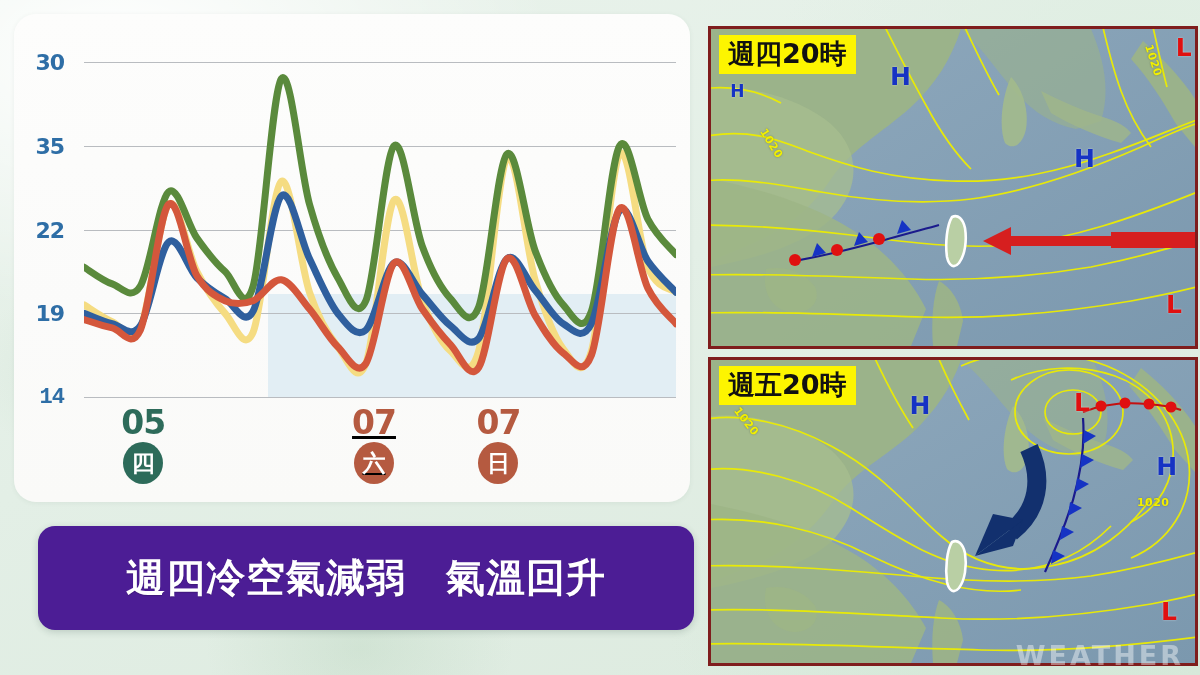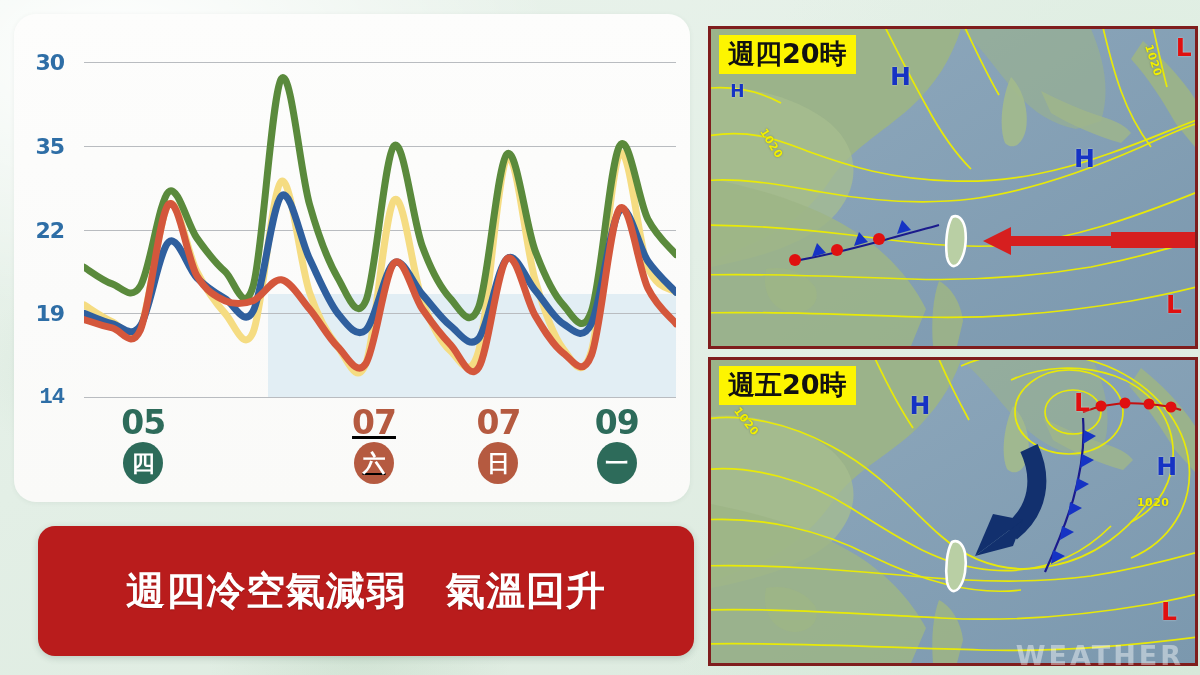--- a/index.html
+++ b/index.html
@@ -76,22 +76,22 @@
   }
   .date-badge{
     width:40px;height:42px;border-radius:50%;
     display:flex;align-items:center;justify-content:center;
     color:#fff;font-size:23px;font-weight:700;line-height:1;
     font-family:"DejaVu Sans",sans-serif;
   }
 
   
   #caption{
-    position:absolute;left:38px;top:526px;width:656px;height:130px;
-    background:#b91c1c;border-radius:17px;
+    position:absolute;left:38px;top:526px;width:656px;height:104px;
+    background:#4c1d95;border-radius:17px;
     display:flex;flex-direction:column;align-items:center;justify-content:center;
     gap:13px;
     box-shadow:0 2px 7px rgba(40,70,60,.2);
   }
   .caption-line{
     color:#fff;font-size:39px;font-weight:700;line-height:1.12;
     letter-spacing:1px;white-space:pre;
     font-family:"DejaVu Sans",sans-serif;
     text-shadow:0 1px 1px rgba(0,0,0,.18);
   }
@@ -169,24 +169,20 @@
         <div class="date-num" style="color: rgb(45, 107, 90);">05</div>
         <div class="date-badge" style="background: rgb(45, 107, 90);">四</div>
       </div>
       <div class="date-col" style="left: 290px; text-decoration: underline;">
         <div class="date-num" style="color: rgb(181, 90, 64);">07</div>
         <div class="date-badge" style="background: rgb(181, 90, 64);">六</div>
       </div>
       <div class="date-col" style="left: 414.4px;">
         <div class="date-num" style="color: rgb(181, 90, 64);">07</div>
         <div class="date-badge" style="background: rgb(181, 90, 64);">日</div>
-      </div>
-      <div class="date-col" style="left: 532.8px;">
-        <div class="date-num" style="color: rgb(45, 107, 90);">09</div>
-        <div class="date-badge" style="background: rgb(45, 107, 90);">一</div>
       </div>
     </div>
 </div>
 
 <div id="caption">
   <div class="caption-line">週四冷空氣減弱　氣溫回升</div>
 </div>
 
 <div class="map-card" id="map-thu">
   <svg class="map-canvas" viewBox="0 0 484 317" preserveAspectRatio="none">

